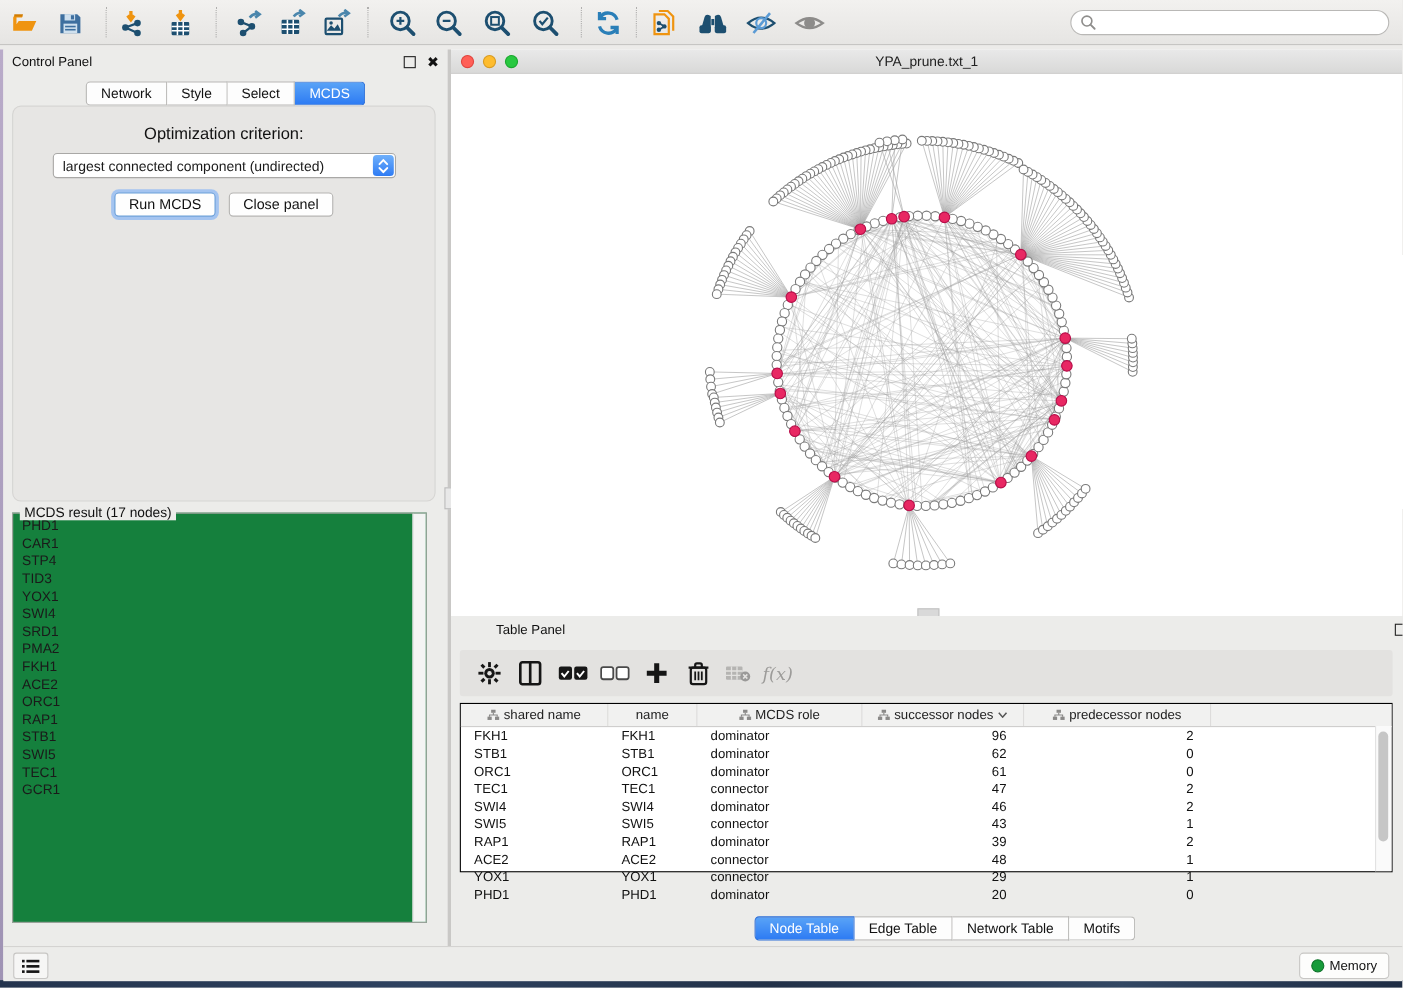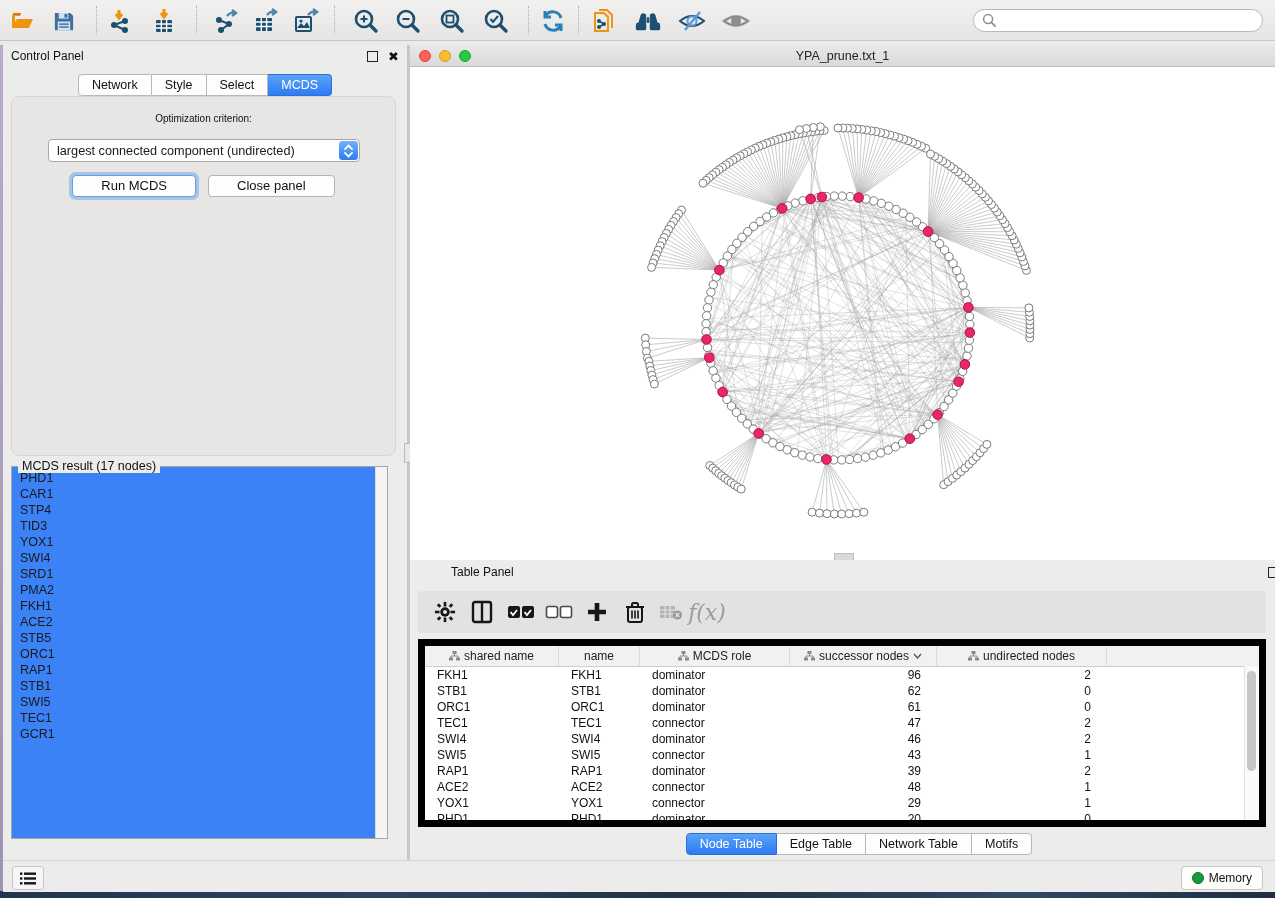--- a/index.html
+++ b/index.html
@@ -27,66 +27,66 @@
   .win-float{width:9px;height:9px;border:1.5px solid #222;margin-right:10px;}
   .win-close{font-size:13px;font-weight:bold;color:#111;line-height:9px;}
   .cp-tabs{position:absolute;left:0;top:29px;width:100%;display:flex;justify-content:center;}
   .tabbtn{height:20px;line-height:20px;padding:0 13px;font-size:12.5px;background:#fdfdfd;
     border:1px solid #b9b8b6;border-left:none;color:#111;}
   .tabbtn:first-child{border-left:1px solid #b9b8b6;border-radius:4px 0 0 4px;}
   .tabbtn:last-child{border-radius:0 4px 4px 0;text-align:right;}
   .tabbtn.active{background:linear-gradient(#59a3f7,#2d7bf3);color:#fff;border-color:#2d6fd8;}
   .cp-content{position:absolute;left:8px;top:51px;width:383px;height:358px;background:#e7e6e4;
     border:1px solid #d6d5d3;border-radius:8px;}
-  .opt-label{text-align:center;margin-top:16px;font-size:10px;color:#111;}
+  .opt-label{text-align:center;margin-top:16px;font-size:15px;color:#111;}
   .selectctl{position:absolute;left:36px;top:42px;width:312px;height:23px;background:#fff;
     border:1px solid #a9a8a6;border-radius:4px;display:flex;align-items:center;box-sizing:border-box;}
   .selectctl .sel-text{flex:1;font-size:12.7px;padding-left:8px;white-space:nowrap;}
   .sel-step{width:19px;height:19px;margin-right:1px;border-radius:3.5px;
     background:linear-gradient(#6fb0fb,#2f7cf4);display:flex;flex-direction:column;align-items:center;justify-content:center;}
   .btnrow{position:absolute;left:0;top:78px;width:100%;display:flex;justify-content:center;gap:12px;}
-  .pushbtn{height:22px;line-height:20px;padding:0 28px;background:#fefefe;border:1px solid #b5b4b2;
+  .pushbtn{height:22px;line-height:20px;padding:0 12px;background:#fefefe;border:1px solid #b5b4b2;
     border-radius:4px;font-size:13px;color:#111;}
   .pushbtn.focused{box-shadow:0 0 0 3px rgba(110,168,250,.55);border-color:#6b9fd8;}
-  .resultbox{position:absolute;left:8px;top:421px;width:375px;height:371px;border:1px solid #a6a5a3;background:#3b82f6;text-decoration:underline;}
+  .resultbox{position:absolute;left:8px;top:421px;width:375px;height:371px;border:1px solid #a6a5a3;background:#15803d;text-decoration:underline;}
   .result-title{position:absolute;left:6px;top:-8px;background:#ececea;padding:0 4px;font-size:12.5px;color:#111;}
   .result-list{position:absolute;left:1px;top:3px;bottom:1px;right:12px;overflow:hidden;font-size:12.5px;line-height:16px;padding-left:7px;}
   .result-scroll{position:absolute;right:0;top:0;bottom:0;width:11px;background:#f4f4f4;border-left:1px solid #ddd;}
   
   .netwin{position:absolute;left:410px;top:45px;width:865px;height:515px;background:#fff;}
   .net-titlebar{height:21px;background:linear-gradient(#e9e9e9,#d9d9d8);border-bottom:1px solid #bfbebd;
     position:relative;display:flex;align-items:center;justify-content:center;font-size:12.5px;color:#222;}
   .tlights{position:absolute;left:9px;top:4.5px;display:flex;gap:8px;}
   .tlight{width:12px;height:12px;border-radius:50%;}
   .net-canvas{position:absolute;left:0;top:21px;}
   .vsplit{position:absolute;left:407px;top:45px;width:3px;height:815px;background:#c9c8c6;}
   .vsplit-thumb{position:absolute;left:404px;top:443px;width:9px;height:18px;background:#e8e8e8;border:1px solid #bbb;}
   .hsplit-thumb{position:absolute;left:834px;top:553px;width:18px;height:8px;background:#d9d9d9;border:1px solid #c2c2c2;}
   
   .tpanel{position:absolute;left:410px;top:560px;width:865px;height:300px;background:#ececea;padding-left:33px;}
   .tp-toolbar{position:absolute;left:8px;top:31px;width:848px;height:42px;background:#e3e2e0;border-radius:3px;}
   .tp-ic{position:absolute;top:7px;width:30px;height:28px;display:flex;align-items:center;justify-content:center;}
-  .tp-table{position:absolute;left:8px;top:79px;width:848px;height:188px;background:#fff;border:7px solid #000000;box-sizing:border-box;}
+  .tp-table{position:absolute;left:8px;top:79px;width:848px;height:154px;background:#fff;border:1px solid #000000;box-sizing:border-box;}
   .thead{display:flex;height:20px;background:#f1f1f0;border-bottom:1px solid #cfcecd;}
   .th{display:flex;align-items:center;justify-content:center;gap:4px;font-size:12px;color:#222;
     border-right:1px solid #dddcdb;box-sizing:border-box;}
   .trow{display:flex;height:16px;font-size:12px;color:#111;align-items:center;}
   .td{box-sizing:border-box;padding:0 12px;white-space:nowrap;overflow:hidden;}
   .td.num{text-align:right;padding-right:16px;}
   .tv-scroll{position:absolute;right:0;top:20px;bottom:0;width:14px;background:#fafafa;border-left:1px solid #e2e2e2;}
   .tv-thumb{position:absolute;left:2px;top:5px;width:9px;height:100px;background:#c6c6c6;border-radius:5px;}
   .tp-tabs{position:absolute;left:0;top:273px;width:100%;display:flex;justify-content:center;}
   
   .statusbar{position:absolute;left:3px;top:860px;width:1272px;height:31px;background:#ececea;border-top:1px solid #d4d3d1;}
   .status-left-btn{position:absolute;left:9px;top:5px;width:30px;height:22px;background:#f6f6f5;border:1px solid #c7c6c4;border-radius:3px;
     display:flex;align-items:center;justify-content:center;}
   .memorybtn{position:absolute;right:12px;top:5px;height:22px;background:#fdfdfc;border:1px solid #c7c6c4;border-radius:4px;
     display:flex;align-items:center;gap:5px;padding:0 10px;font-size:12px;color:#111;}
   .memdot{width:10px;height:10px;border-radius:50%;background:#169b3a;border:1px solid #0d7329;}
-  .fx{font-family:"DejaVu Serif",serif;font-style:italic;font-size:22px;color:#9c9b99;}
+  .fx{font-family:"DejaVu Serif",serif;font-style:italic;font-size:16px;color:#9c9b99;}
   svg{display:block;}
 </style>
 </head>
 <body>
 
 <div class="toolbar">
   <span class="tb-ic" style="left:8px">
     <svg width="24" height="24" viewBox="0 0 24 24">
         <path d="M2 7 L2 19 L19 19 L23 10 L7 10 L5 13 L5 7 L10 7 L11 5 L3 5 Z" fill="#ef9410"></path>
         <path d="M3 6 L10 6 L11 4 L3 4 Z" fill="#d07c05"></path>
@@ -266,21 +266,20 @@
         <div>PHD1</div>
         <div>CAR1</div>
         <div>STP4</div>
         <div>TID3</div>
         <div>YOX1</div>
         <div>SWI4</div>
         <div>SRD1</div>
         <div>PMA2</div>
         <div>FKH1</div>
         <div>ACE2</div>
-        <div>STB5</div>
         <div>ORC1</div>
         <div>RAP1</div>
         <div>STB1</div>
         <div>SWI5</div>
         <div>TEC1</div>
         <div>GCR1</div>
       </div>
     <div class="result-scroll"></div>
   </div>
 </div>
@@ -1138,21 +1137,21 @@
         </div>
         <div class="th" style="width: 170px;">
           <svg width="11" height="10" viewBox="0 0 11 10">
             <g fill="#8a8988">
               <rect x="3.5" y="0" width="4" height="3"></rect>
               <rect x="0" y="6.5" width="4" height="3"></rect>
               <rect x="7" y="6.5" width="4" height="3"></rect>
             </g>
             <path d="M5.5 3 v2 M2 6.5 V5 h7 v1.5" stroke="#8a8988" fill="none"></path>
           </svg>
-          <span>undirected nodes</span>
+          <span>predecessor nodes</span>
         </div>
       </div>
     <div id="tbody">
         <div class="trow">
           <div class="td" style="width: 134px;">FKH1</div>
           <div class="td" style="width: 81px;">FKH1</div>
           <div class="td" style="width: 150px;">dominator</div>
           <div class="td num" style="width: 147px;">96</div>
           <div class="td num" style="width: 170px;">2</div>
         </div>

